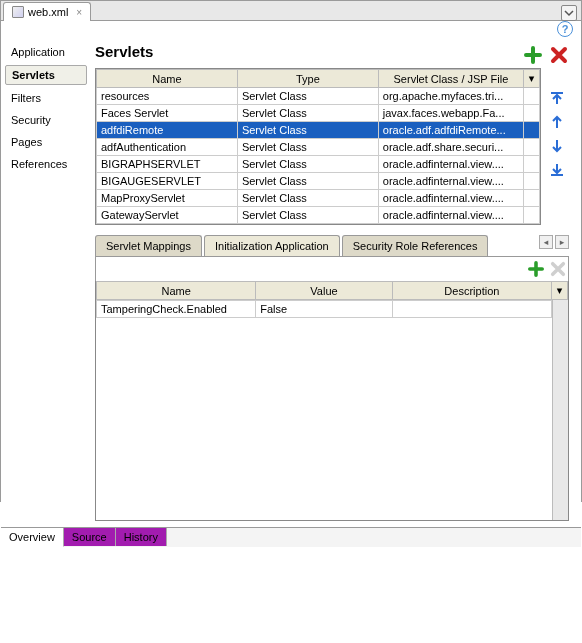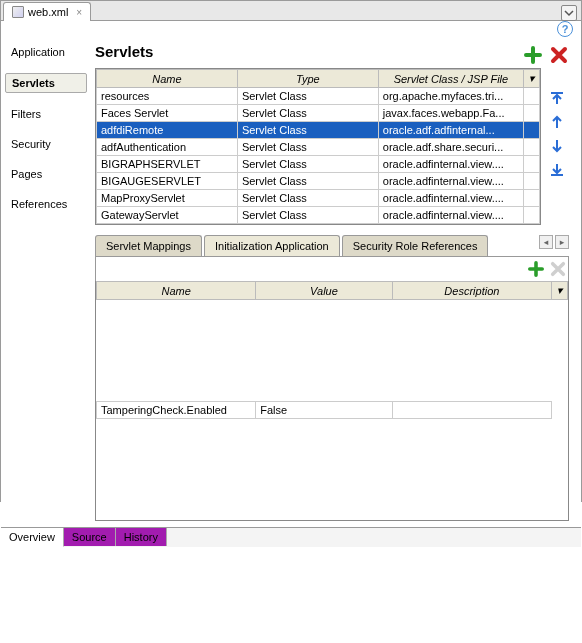--- a/index.html
+++ b/index.html
@@ -11,34 +11,34 @@
   .tab-title .icon-file { width: 12px; height: 12px; background: linear-gradient(135deg,#f0f0f0,#d0d0f0); border: 1px solid #888; border-radius: 1px; }
   .tab-title .close-x { color: #888; font-size: 10px; margin-left: 4px; }
   .titlebar-right { position: absolute; right: 4px; top: 4px; width: 16px; height: 16px; border: 1px solid #888; border-radius: 2px; display: flex; align-items: center; justify-content: center; background: #f4f4f4; }
   .titlebar-right svg { display: block; }
 
   .help-row { height: 20px; display: flex; justify-content: flex-end; align-items: center; padding-right: 8px; background: #fff; }
   .help-icon { width: 16px; height: 16px; border: 1px solid #4a90d9; border-radius: 50%; color: #4a90d9; font-weight: bold; font-size: 11px; display: flex; align-items: center; justify-content: center; }
 
   .body-area { flex: 1; display: flex; background: #fff; }
   
-  .sidebar { width: 90px; padding: 6px 4px; display: flex; flex-direction: column; gap: 12px; }
+  .sidebar { width: 90px; padding: 6px 4px; display: flex; flex-direction: column; gap: 4px; }
   .sidebar-item { padding: 3px 6px; cursor: pointer; border-radius: 2px; }
   .sidebar-item.selected { border: 1px solid #aaa; background: #f0f0e8; font-weight: bold; }
 
   .main { flex: 1; padding: 6px 12px 6px 4px; display: flex; flex-direction: column; }
   .main-title { font-size: 15px; font-weight: bold; margin-bottom: 6px; }
   .toolbar-row { display: flex; justify-content: flex-end; gap: 6px; align-items: center; }
   .toolbar-row .icon-btn { width: 20px; height: 20px; display: flex; align-items: center; justify-content: center; cursor: pointer; }
   .plus-icon svg, .x-icon svg, .arrow-icon svg { display: block; }
 
   .table-block { display: flex; align-items: flex-start; gap: 6px; margin-top: 2px; }
   .table-wrap { flex: 1; border: 1px solid #888; }
   table { width: 100%; border-collapse: collapse; table-layout: fixed; }
-  thead th { background: #ece9d8; border: 1px solid #bbb; font-weight: normal; padding: 2px 4px; text-align: center; font-size: 11px; font-style: italic; }
+  thead th { background: #ece9d8; border: 1px solid #bbb; font-weight: normal; padding: 2px 4px; text-align: center; font-size: 11px; }
   tbody td { border: 1px solid #ccc; padding: 2px 4px; font-size: 11px; white-space: nowrap; overflow: hidden; text-overflow: ellipsis; }
   tbody tr.selected td { background: #1a5fbf; color: #fff; }
   .col-name { width: 33%; }
   .col-type { width: 33%; }
   .col-class { width: 34%; }
   .th-menu { width: 16px; text-align: center; }
 
   .arrow-col { width: 22px; display: flex; flex-direction: column; gap: 4px; padding-top: 20px; }
   .arrow-col .icon-btn { width: 20px; height: 20px; display:flex; align-items:center; justify-content:center; cursor:pointer; }
 
@@ -47,21 +47,21 @@
   .subtab:not(.active) { background: #ddd9c8; }
   .subtabs-nav { margin-left: auto; display:flex; gap:2px; }
   .subtabs-nav .nav-btn { width:14px; height:14px; border:1px solid #aaa; background:#f0f0f0; display:flex; align-items:center; justify-content:center; cursor:pointer; font-size:9px; color:#666; }
 
   .sub-toolbar { display:flex; justify-content:flex-end; gap:6px; padding:4px 2px; border: 1px solid #999; border-top:none; border-bottom:none; background:#fff; }
   .disabled svg { opacity: 0.4; }
 
   .params-wrap { flex:1; border:1px solid #888; border-top:none; display:flex; flex-direction:column; min-height:240px; }
   .params-wrap table { width:100%; }
   .scroll-track { width:16px; background:#e8e8e8; border-left:1px solid #bbb; }
-  .params-body { flex:1; display:flex;align-items:center; }
+  .params-body { flex:1; display:flex; }
   .params-cells { flex:1; }
 
   .bottom-tabs { height: 21px; border-top: 1px solid #999; display:flex; align-items:flex-start; background:#f4f4f4; }
   .bottom-tab { padding:3px 8px; border-right:1px solid #aaa; font-size:11px; cursor:pointer; background:#a21caf; }
   .bottom-tab.active { background:#fff; border-bottom:1px solid #fff; }
 
 </style>
 </head>
 <body>
 
@@ -138,21 +138,21 @@
                 </tr>
                 <tr>
                   <td>Faces Servlet</td>
                   <td>Servlet Class</td>
                   <td>javax.faces.webapp.Fa...</td>
                   <td></td>
                 </tr>
                 <tr class="selected">
                   <td>adfdiRemote</td>
                   <td>Servlet Class</td>
-                  <td>oracle.adf.adfinternal...</td>
+                  <td>oracle.adf.adfdiRemote...</td>
                   <td></td>
                 </tr>
                 <tr>
                   <td>adfAuthentication</td>
                   <td>Servlet Class</td>
                   <td>oracle.adf.share.securi...</td>
                   <td></td>
                 </tr>
                 <tr>
                   <td>BIGRAPHSERVLET</td>

